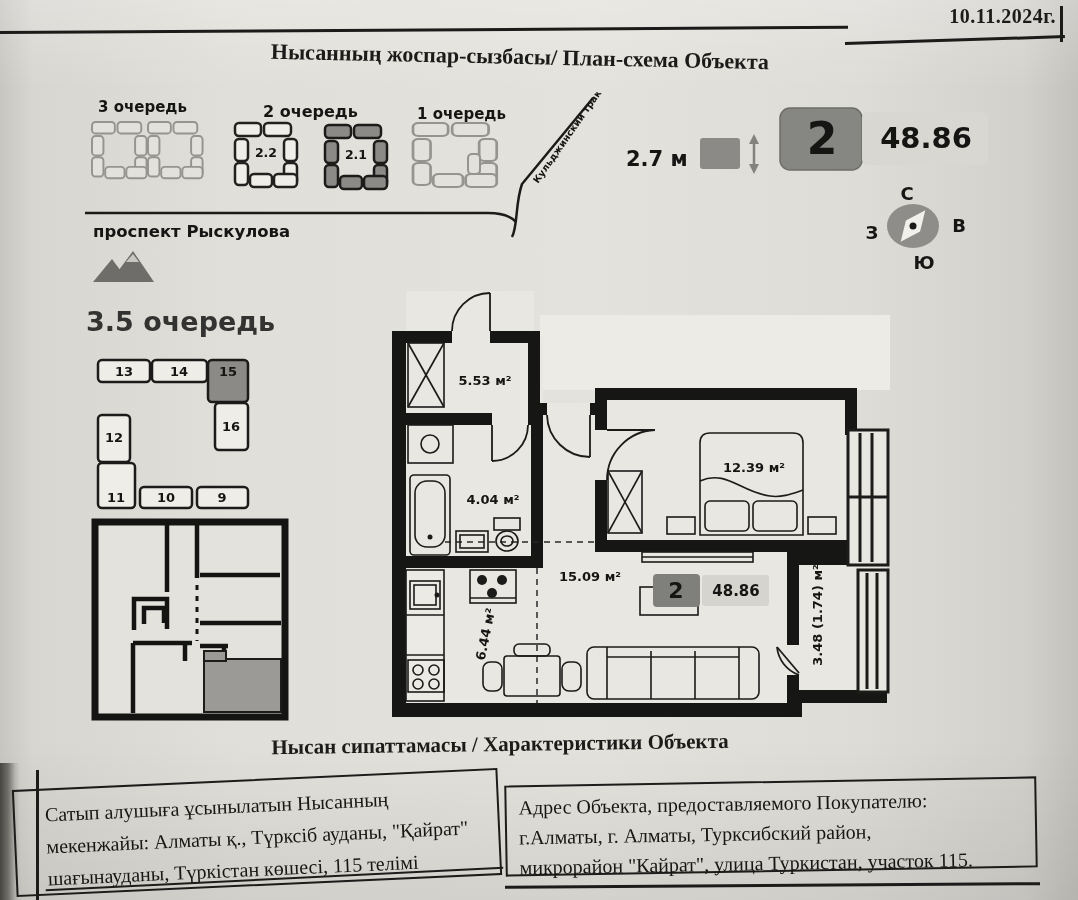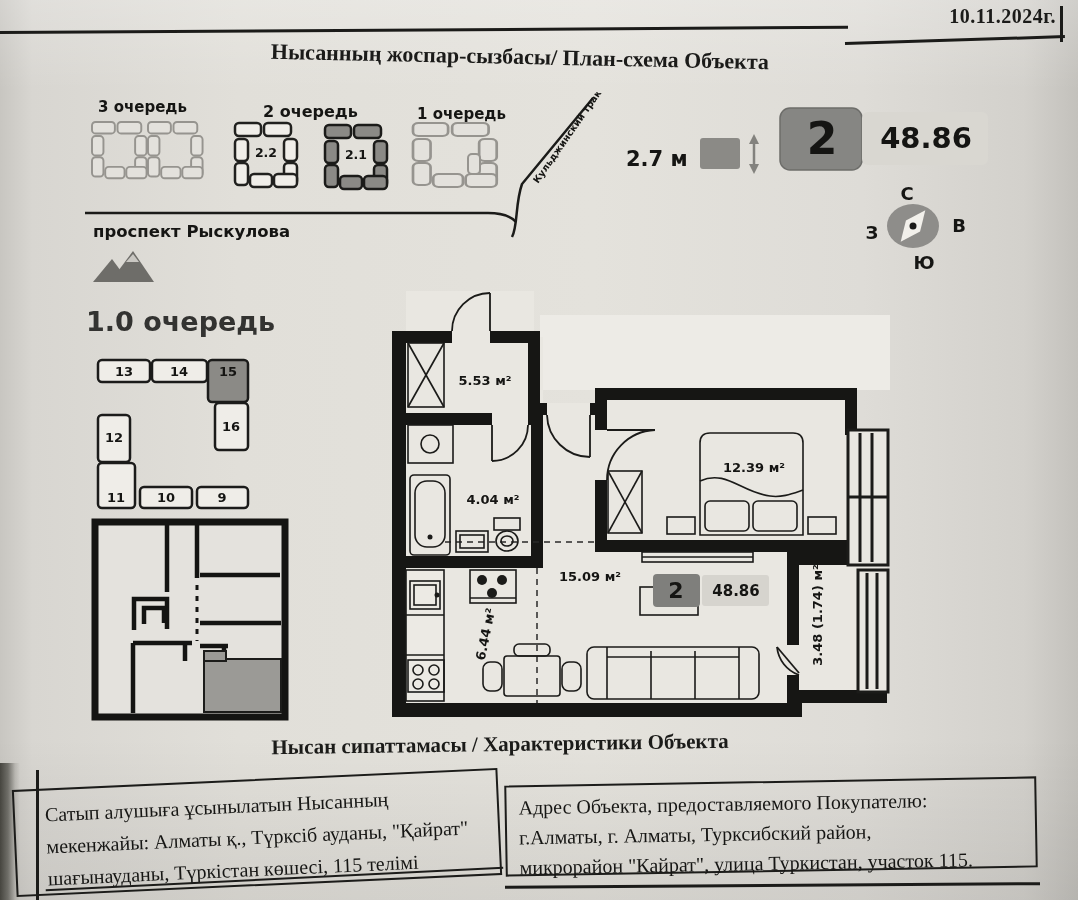--- a/index.html
+++ b/index.html
@@ -102,21 +102,21 @@
       <ellipse cx="853" cy="134" rx="26" ry="22" fill="#8e8d8a"></ellipse>
       <polygon points="853,114 862,134 853,154 844,134" fill="#f2f0eb" transform="rotate(38 853 134)"></polygon>
       <circle cx="853" cy="134" r="3.5" fill="#1b1b19"></circle>
       <text x="847" y="108" font-size="18" font-weight="bold" text-anchor="middle">С</text>
       <text x="899" y="140" font-size="18" font-weight="bold" text-anchor="middle">В</text>
       <text x="812" y="147" font-size="18" font-weight="bold" text-anchor="middle">З</text>
       <text x="864" y="177" font-size="18" font-weight="bold" text-anchor="middle">Ю</text>
     </g>
   </svg>
 
-  <div class="q21-title">1.0 очередь</div>
+  <div class="q21-title">3.5 очередь</div>
 
   <svg class="abs" style="left:85px;top:350px;" width="180" height="170" viewBox="0 0 180 170">
     <g fill="#efede8" stroke="#1b1b1a" stroke-width="2.5">
       <rect x="13" y="10" width="52" height="22" rx="4"></rect>
       <rect x="67" y="10" width="55" height="22" rx="4"></rect>
       <rect x="123" y="10" width="40" height="42" rx="4" fill="#8b8a86"></rect>
       <rect x="130" y="53" width="33" height="47" rx="4"></rect>
       <rect x="13" y="65" width="32" height="47" rx="4"></rect>
       <rect x="13" y="113" width="37" height="45" rx="4"></rect>
       <rect x="55" y="137" width="52" height="21" rx="4"></rect>

